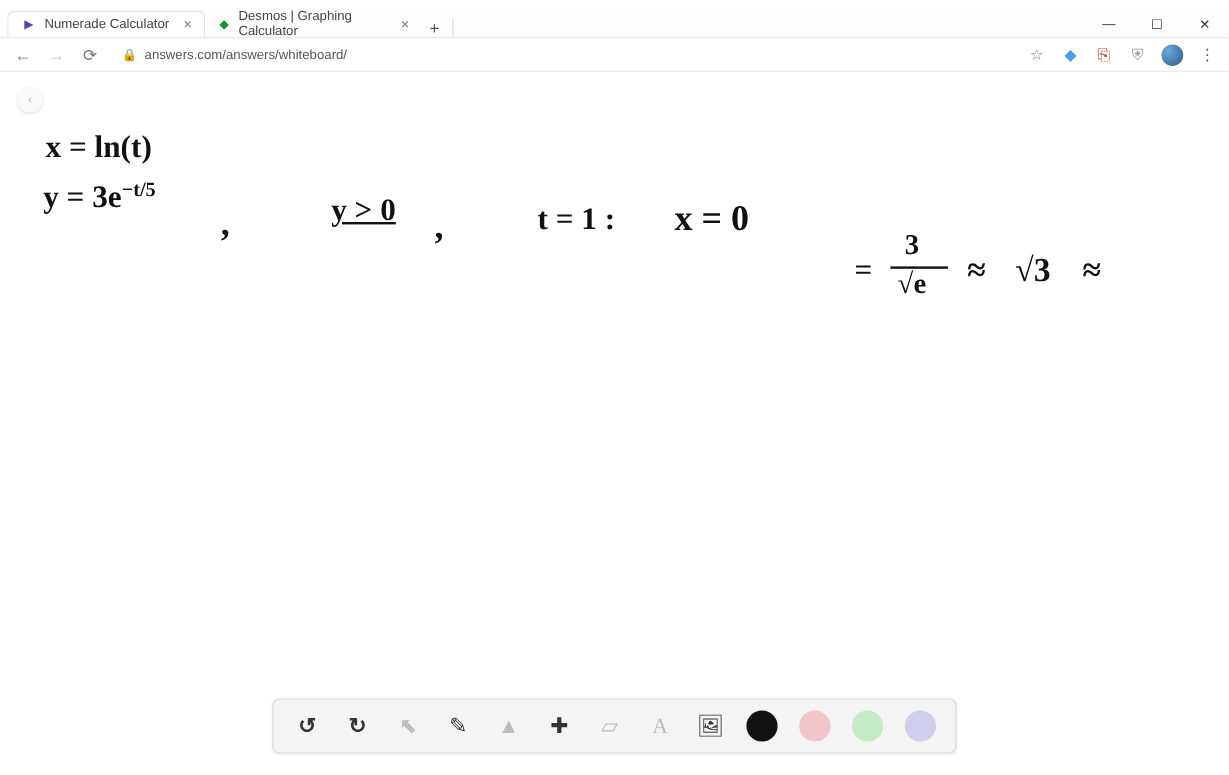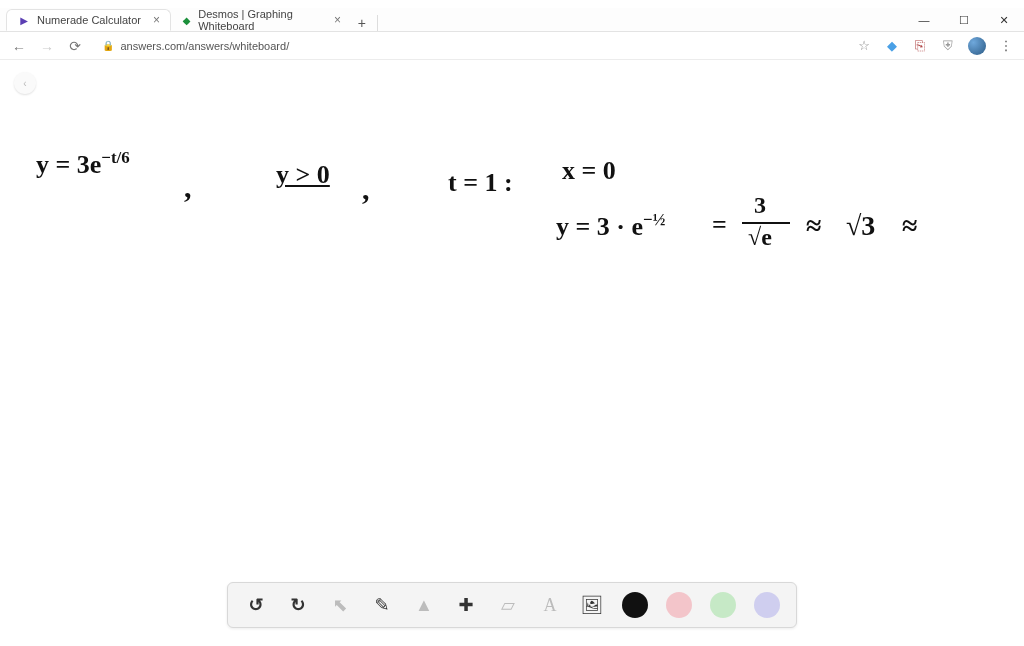--- a/index.html
+++ b/index.html
@@ -135,21 +135,21 @@
 <div class="window-bar"></div>
 
 <div class="tab-strip">
   <div class="tab active">
     <span class="favicon" style="color:#5b3fb3">▶</span>
     <span>Numerade Calculator</span>
     <span class="tab-x">×</span>
   </div>
   <div class="tab">
     <span class="favicon" style="color:#1a8f3a">◆</span>
-    <span>Desmos | Graphing Whiteboard</span>
+    <span>Desmos | Graphing Calculator</span>
     <span class="tab-x">×</span>
   </div>
   <div class="newtab">+</div>
   <div style="border-left:1px solid #ddd; height:16px; margin:0 4px;"></div>
   <div class="win-controls">
     <div class="wc">—</div>
     <div class="wc">☐</div>
     <div class="wc">✕</div>
   </div>
 </div>
@@ -168,36 +168,34 @@
     <div class="ri" style="color:#b04646">⎘</div>
     <div class="ri" style="color:#999">⛨</div>
     <div class="avatar"></div>
     <div class="ri" style="color:#555">⋮</div>
   </div>
 </div>
 
 <div class="content">
   <div class="small-circle">‹</div>
 
+  <div class="hw" style="top:48px; left:38px; font-size:26px;">x = ln(t)</div>
 
   <div class="hw" style="top:88px; left:36px; font-size:26px;">
-    <span>y = 3e</span><sup>−t/6</sup>
+    <span>y = 3e</span><sup>−t/5</sup>
   </div>
   <div class="hw" style="top:110px; left:184px; font-size:30px;">,</div>
 
   <div class="hw" style="top:100px; left:276px; font-size:26px;text-decoration:underline;">y &gt; 0</div>
   <div class="hw" style="top:112px; left:362px; font-size:30px;">,</div>
 
   <div class="hw" style="top:108px; left:448px; font-size:26px;">t = 1 :</div>
 
-  <div class="hw" style="top:96px; left:562px; font-size:26px;">x = 0</div>
-
-  <div class="hw" style="top:150px; left:556px; font-size:26px;">
-    <span>y = 3 · e</span><sup>−½</sup>
-  </div>
+  <div class="hw" style="top:106px; left:562px; font-size:30px;">x = 0</div>
+
   <div class="hw" style="top:150px; left:712px; font-size:26px;">=</div>
 
   <div class="hw" style="top:132px; left:754px; font-size:24px; text-align:center;">3</div>
   <div style="position:absolute; top:162px; left:742px; width:48px; border-top:2.5px solid #111;"></div>
   <div class="hw" style="top:164px; left:748px; font-size:24px;">√e</div>
 
   <div class="hw" style="top:150px; left:806px; font-size:28px;">≈</div>
   <div class="hw" style="top:150px; left:846px; font-size:28px;">√3</div>
   <div class="hw" style="top:150px; left:902px; font-size:28px;">≈</div>
 

